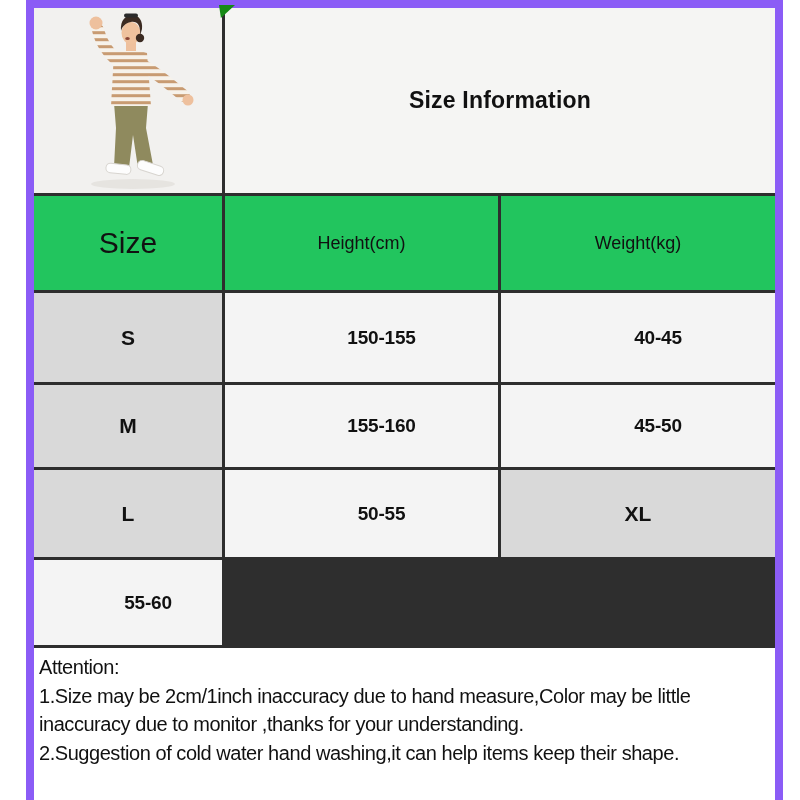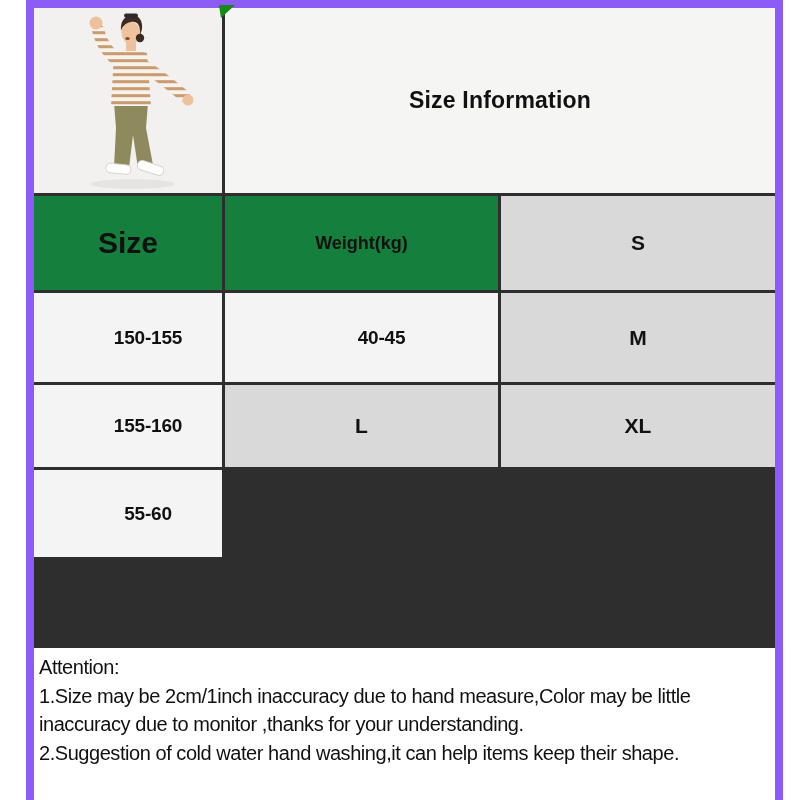--- a/index.html
+++ b/index.html
@@ -13,21 +13,21 @@
     grid-template-columns:188px 273px 274px;
     grid-template-rows:185px 94px 89px 82px 87px 85px 152px;
     gap:3px;
     background:#2e2e2e;
     border:8px solid #8b5cf6;
   }
   .cell{display:flex;align-items:center;justify-content:center;}
   .photo-cell{background:#f2f1ef;grid-column:1;grid-row:1;overflow:hidden;}
   .title-cell{background:#f5f5f3;grid-column:2 / 4;grid-row:1;}
   .title-text{font-size:23px;font-weight:bold;letter-spacing:0.2px;}
-  .hdr{background:#15803d;font-weight:bold;}
+  .hdr{background:#22c55e;font-weight:normal;}
   .hdr-size{font-size:30px;}
   .hdr-col{font-size:18px;}
   .rowlabel{background:#d9d9d9;font-weight:bold;font-size:21px;}
   .val{background:#f4f4f4;font-weight:bold;font-size:19px;letter-spacing:-0.2px;padding-left:40px;}
   .attention-cell{
     grid-column:1 / 4;grid-row:7;background:#ffffff;
     display:block;padding:5px 17px 0 5px;
     font-size:20px;line-height:28.5px;letter-spacing:-0.45px;
   }
   .corner-flag{
@@ -77,30 +77,33 @@
       <circle cx="106" cy="30" r="4.2" fill="#3b2b22"></circle>
       <rect x="90" y="5.5" width="14" height="4" rx="2" fill="#2b2b2b"></rect>
       <ellipse cx="93.5" cy="30.5" rx="2.3" ry="1.5" fill="#8a4536"></ellipse>
     </svg>
   </div>
   <div class="cell title-cell">
     <span class="title-text">Size Information</span>
   </div>
 
   <div class="cell hdr hdr-size">Size</div>
+  <div class="cell hdr hdr-col">Height(cm)</div>
   <div class="cell hdr hdr-col">Weight(kg)</div>
 
   <div class="cell rowlabel">S</div>
   <div class="cell val">150-155</div>
   <div class="cell val">40-45</div>
 
   <div class="cell rowlabel">M</div>
   <div class="cell val">155-160</div>
+  <div class="cell val">45-50</div>
 
   <div class="cell rowlabel">L</div>
+  <div class="cell val">50-55</div>
 
   <div class="cell rowlabel">XL</div>
   <div class="cell val">55-60</div>
 
   <div class="attention-cell">
     <div>Attention:</div>
     <div>1.Size may be 2cm/1inch inaccuracy due to hand measure,Color may be little</div>
     <div>inaccuracy due to monitor ,thanks for your understanding.</div>
     <div>2.Suggestion of cold water hand washing,it can help items keep their shape.</div>
   </div>

